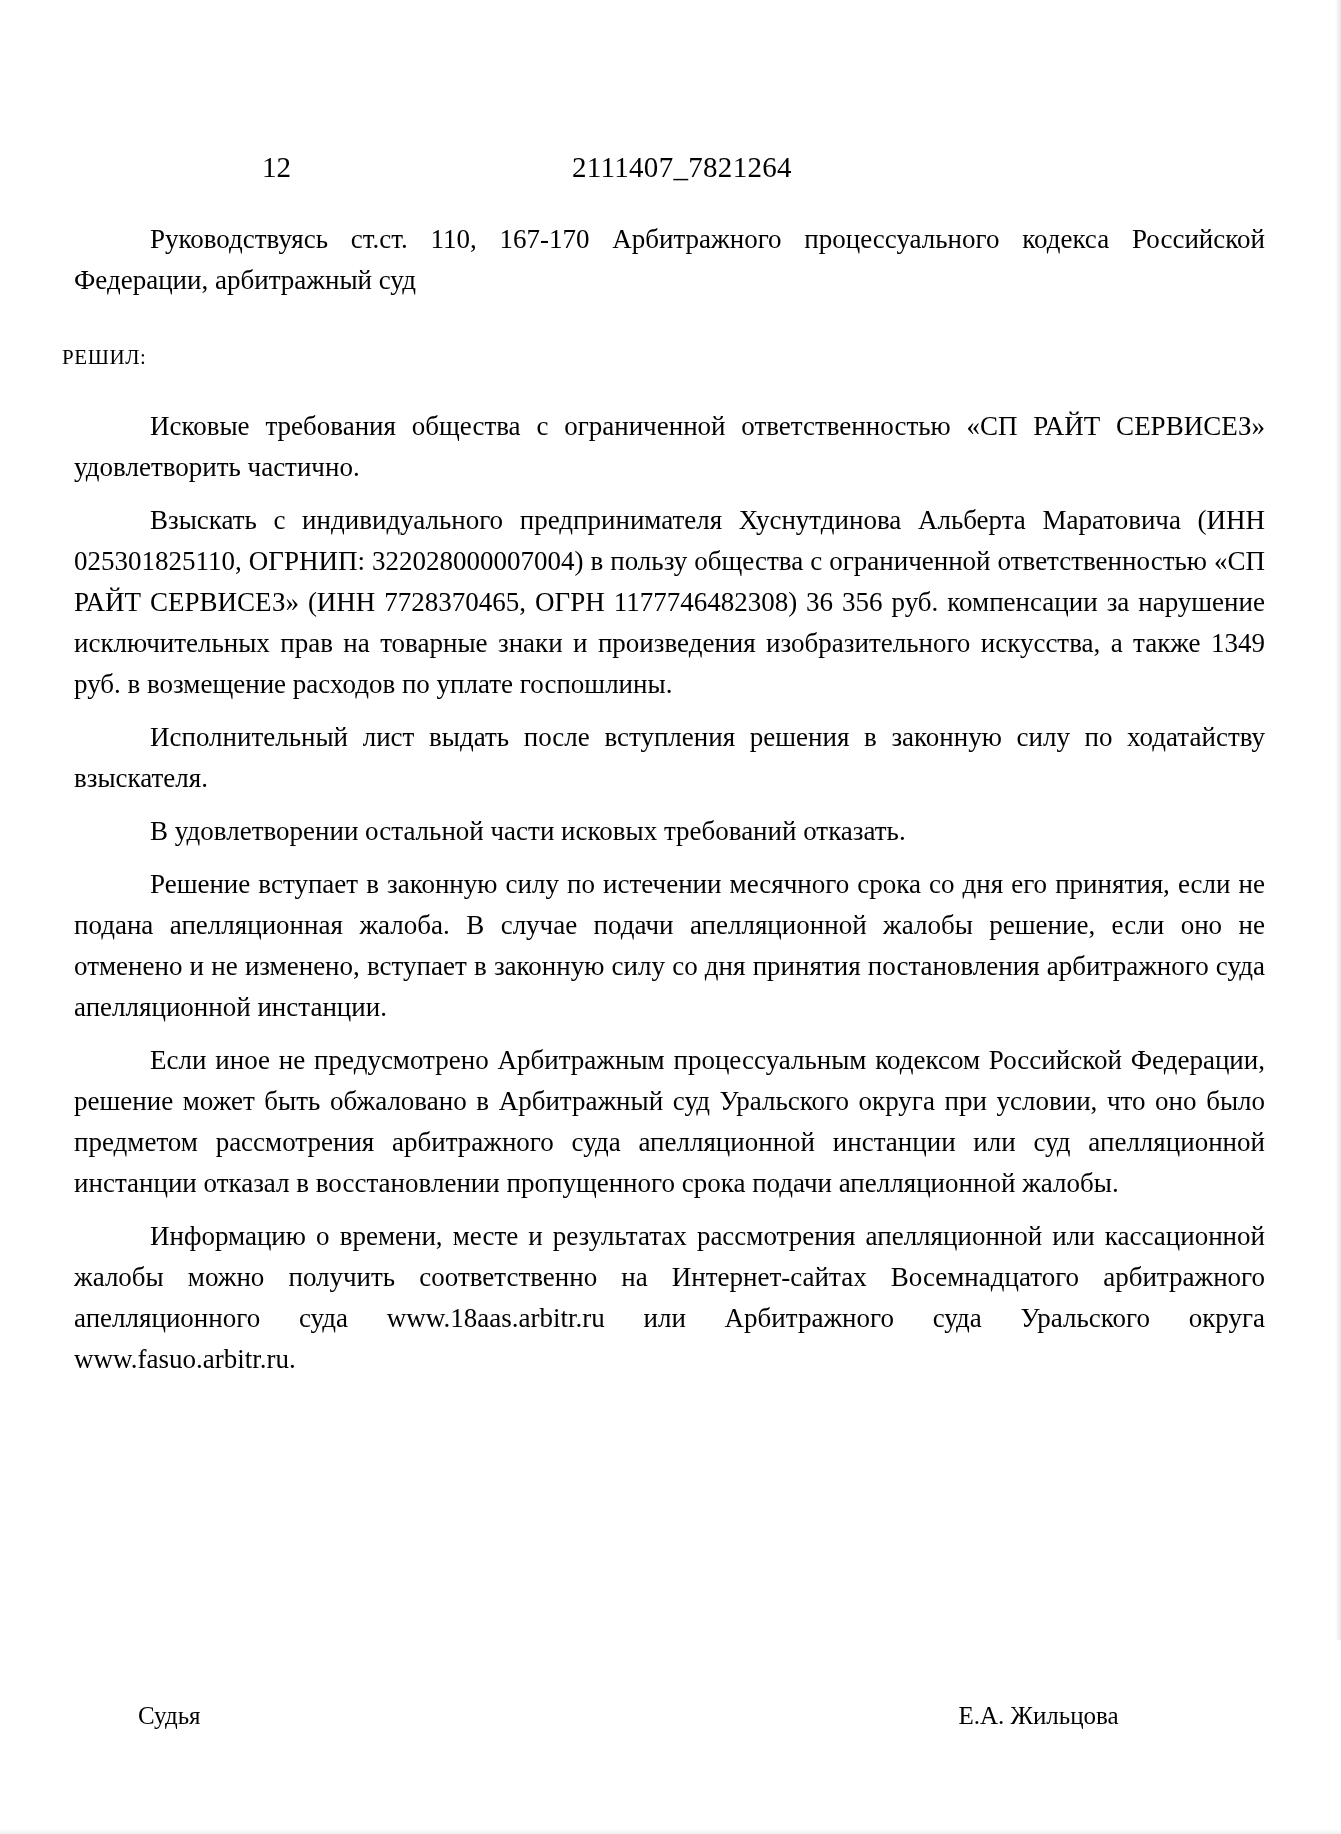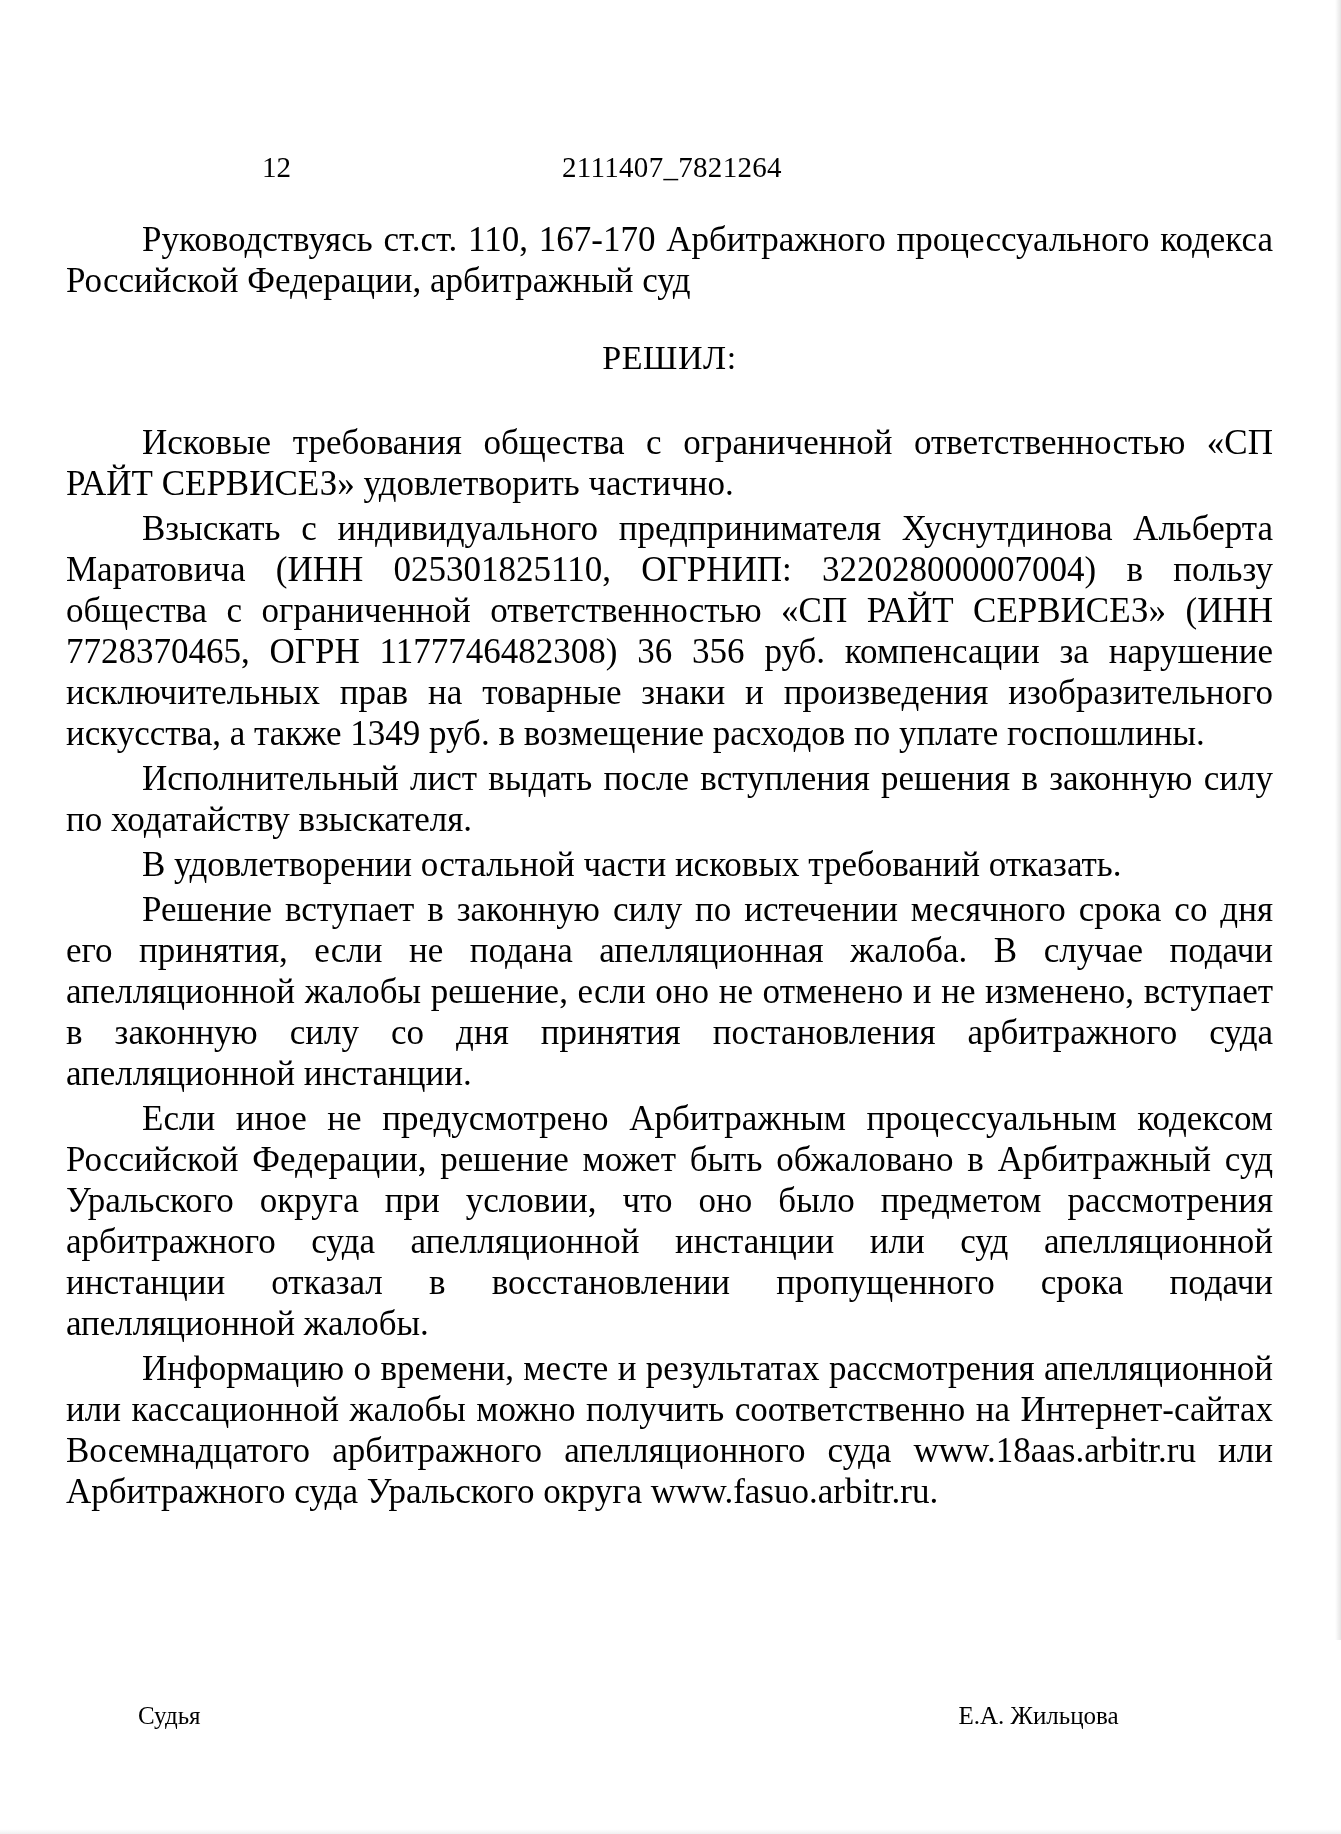--- a/index.html
+++ b/index.html
@@ -42,44 +42,44 @@
     top: 150px;
     width: 1215px;
   }
   .doc-header {
     display: flex;
     align-items: baseline;
     font-size: 29px;
     line-height: 1.2;
     margin-bottom: 34px;
     padding-left: 200px;
+    gap: 10px;
   }
   .doc-header .page-number {
     width: 300px;
     text-align: left;
   }
   .doc-header .doc-id {
     flex: 1;
     padding-right: 22px;
     letter-spacing: 0.3px;
   }
   p.body-par {
-    font-size: 35px;
+    font-size: 27px;
     line-height: 41px;
     text-align: justify;
     text-justify: inter-word;
     text-indent: 76px;
-    margin: 4px;
+    margin: 12px;
     hyphens: none;
   }
   .resolution-word {
-    font-size: 34px;
+    font-size: 21px;
     line-height: 41px;
-    text-align: center;
-    margin: 36px 0 44px 0;
+    margin: 36px 0 28px 0;
     letter-spacing: 0.6px;
   }
   .signature-block {
     position: absolute;
     left: 62px;
     top: 1696px;
     width: 1215px;
     display: flex;
     font-size: 25px;
     line-height: 40px;

